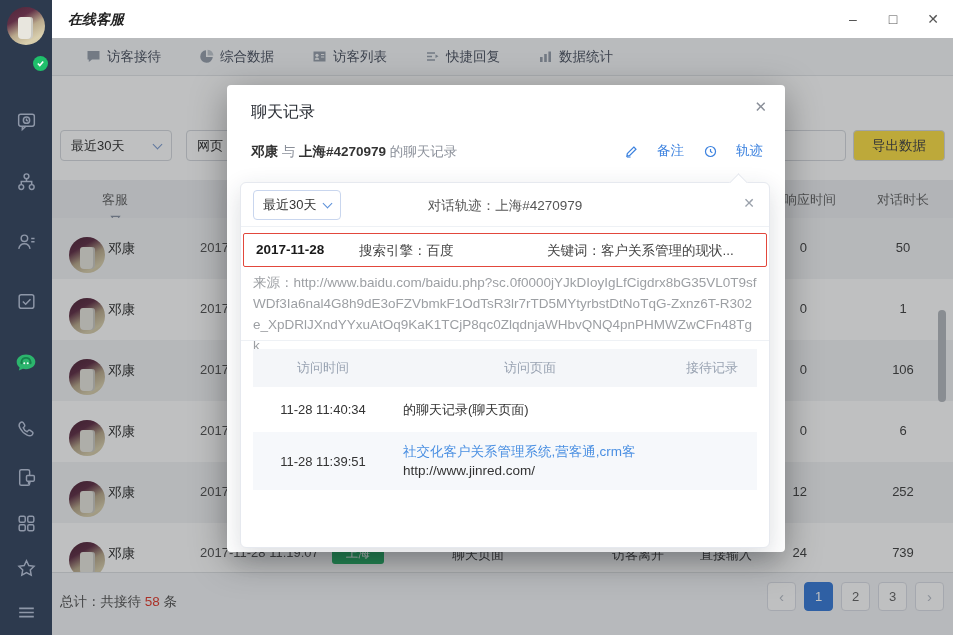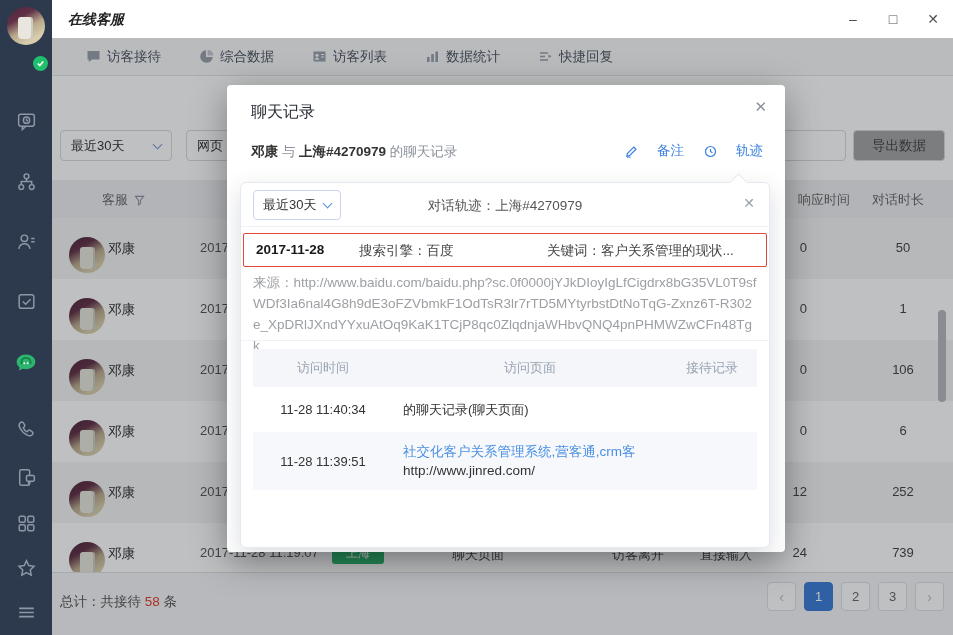--- a/index.html
+++ b/index.html
@@ -34,29 +34,29 @@
   .tab.active { color:#3b7fd9; }
   .tab.active::after { content:""; position:absolute; left:-2px; right:-2px; bottom:0; height:3px; background:#3b7fd9; }
 
   .toolbar-select { position:absolute; top:92px; height:31px; background:#fff; border:1px solid #d6d9de;
             border-radius:4px; font-size:13px; color:#333; display:flex; align-items:center;
             padding:0 10px; justify-content:space-between; }
   .chev { width:7px; height:7px; border-right:1.6px solid #7d9cd0; border-bottom:1.6px solid #7d9cd0;
           transform:rotate(45deg); margin-top:-3px; }
   .search-stub { position:absolute; left:698px; top:92px; width:96px; height:31px; background:#fff;
           border:1px solid #d6d9de; border-radius:4px; }
-  .export-btn { position:absolute; left:801px; top:92px; width:92px; height:31px; background:#a3a3a3;
+  .export-btn { position:absolute; left:801px; top:92px; width:92px; height:31px; background:#fde047;
           border:1px solid #d6d9de; border-radius:4px; font-size:13.5px; color:#444;
           display:flex; align-items:center; justify-content:center; cursor:pointer; }
 
   .tbl-header { position:absolute; left:0; top:142px; width:901px; height:38px; background:#edeff2;
           font-size:13px; color:#666; }
-  .tbl-header .h-agent { position:absolute; left:50px; top:11px; display:flex; gap:6px; align-items:center; }
-  .tbl-header .h-resp  { position:absolute; left:718px; top:11px; width:80px; text-align:right; }
-  .tbl-header .h-dur   { position:absolute; left:820px; top:11px; width:62px; text-align:left; }
+  .tbl-header .h-agent { position:absolute; left:50px; top:11px; display:flex; gap:6px; align-items:center;flex-direction:column; }
+  .tbl-header .h-resp  { position:absolute; left:718px; top:11px; width:80px; text-align:center; }
+  .tbl-header .h-dur   { position:absolute; left:820px; top:11px; width:62px; text-align:center; }
 
   .trow { position:absolute; left:0; width:901px; height:61px; }
   .trow.odd { background:#f3f4f6; }
   .trow.even { background:#ffffff; }
   .trow .agent { position:absolute; left:56px; top:22px; font-size:13.5px; color:#333; }
   .trow .avwrap { position:absolute; left:10px; top:12px; }
   .trow .date { position:absolute; left:148px; top:22px; font-size:13px; color:#555; white-space:nowrap; }
   .trow .resp { position:absolute; left:700px; top:22px; width:55px; text-align:right; font-size:13px; color:#444; }
   .trow .dur  { position:absolute; left:820px; top:22px; width:62px; text-align:center; font-size:13px; color:#444; }
   .vbadge { position:absolute; left:280px; top:20px; min-width:52px; height:21px; background:#2bb36a;
@@ -241,36 +241,36 @@
               <path fill="#97a0ac" d="M1.5 2.5h12v10h-12z"></path>
               <circle cx="5" cy="6.3" r="1.6" fill="#f7f8fa"></circle>
               <path d="M2.8 10.8c.3-1.5 1.2-2.2 2.2-2.2s1.9.7 2.2 2.2z" fill="#f7f8fa"></path>
               <path d="M9 5.5h3.2M9 8h3.2" stroke="#f7f8fa" stroke-width="1"></path>
             </svg>
         </span>
         <span>访客列表</span>
       </div>
       <div class="tab">
         <span>
+          <svg width="15" height="15" viewBox="0 0 15 15" stroke="#97a0ac" stroke-width="1.3" fill="none">
+              <path d="M2 4h8M2 7.5h5M2 11h8"></path>
+              <path d="M10.5 9l3-1.8-3-1.8" fill="#97a0ac" stroke="none"></path>
+            </svg>
+        </span>
+        <span>快捷回复</span>
+      </div>
+      <div class="tab">
+        <span>
           <svg width="15" height="15" viewBox="0 0 15 15">
               <rect x="2" y="8" width="2.6" height="5" fill="#97a0ac"></rect>
               <rect x="6.2" y="5" width="2.6" height="8" fill="#97a0ac"></rect>
               <rect x="10.4" y="2.5" width="2.6" height="10.5" fill="#97a0ac"></rect>
             </svg>
         </span>
         <span>数据统计</span>
-      </div>
-      <div class="tab">
-        <span>
-          <svg width="15" height="15" viewBox="0 0 15 15" stroke="#97a0ac" stroke-width="1.3" fill="none">
-              <path d="M2 4h8M2 7.5h5M2 11h8"></path>
-              <path d="M10.5 9l3-1.8-3-1.8" fill="#97a0ac" stroke="none"></path>
-            </svg>
-        </span>
-        <span>快捷回复</span>
       </div>
     </div>
 
     <div class="toolbar-select" style="left:8px;width:112px">
       <span>最近30天</span>
       <span class="chev"></span>
     </div>
     <div class="toolbar-select" style="left:134px;width:112px">
       <span>网页</span>
       <span class="chev"></span>

